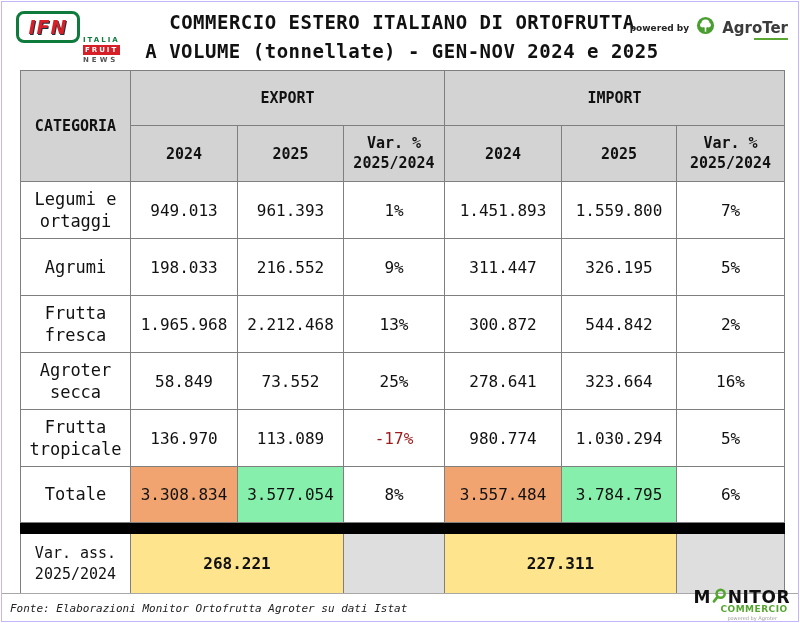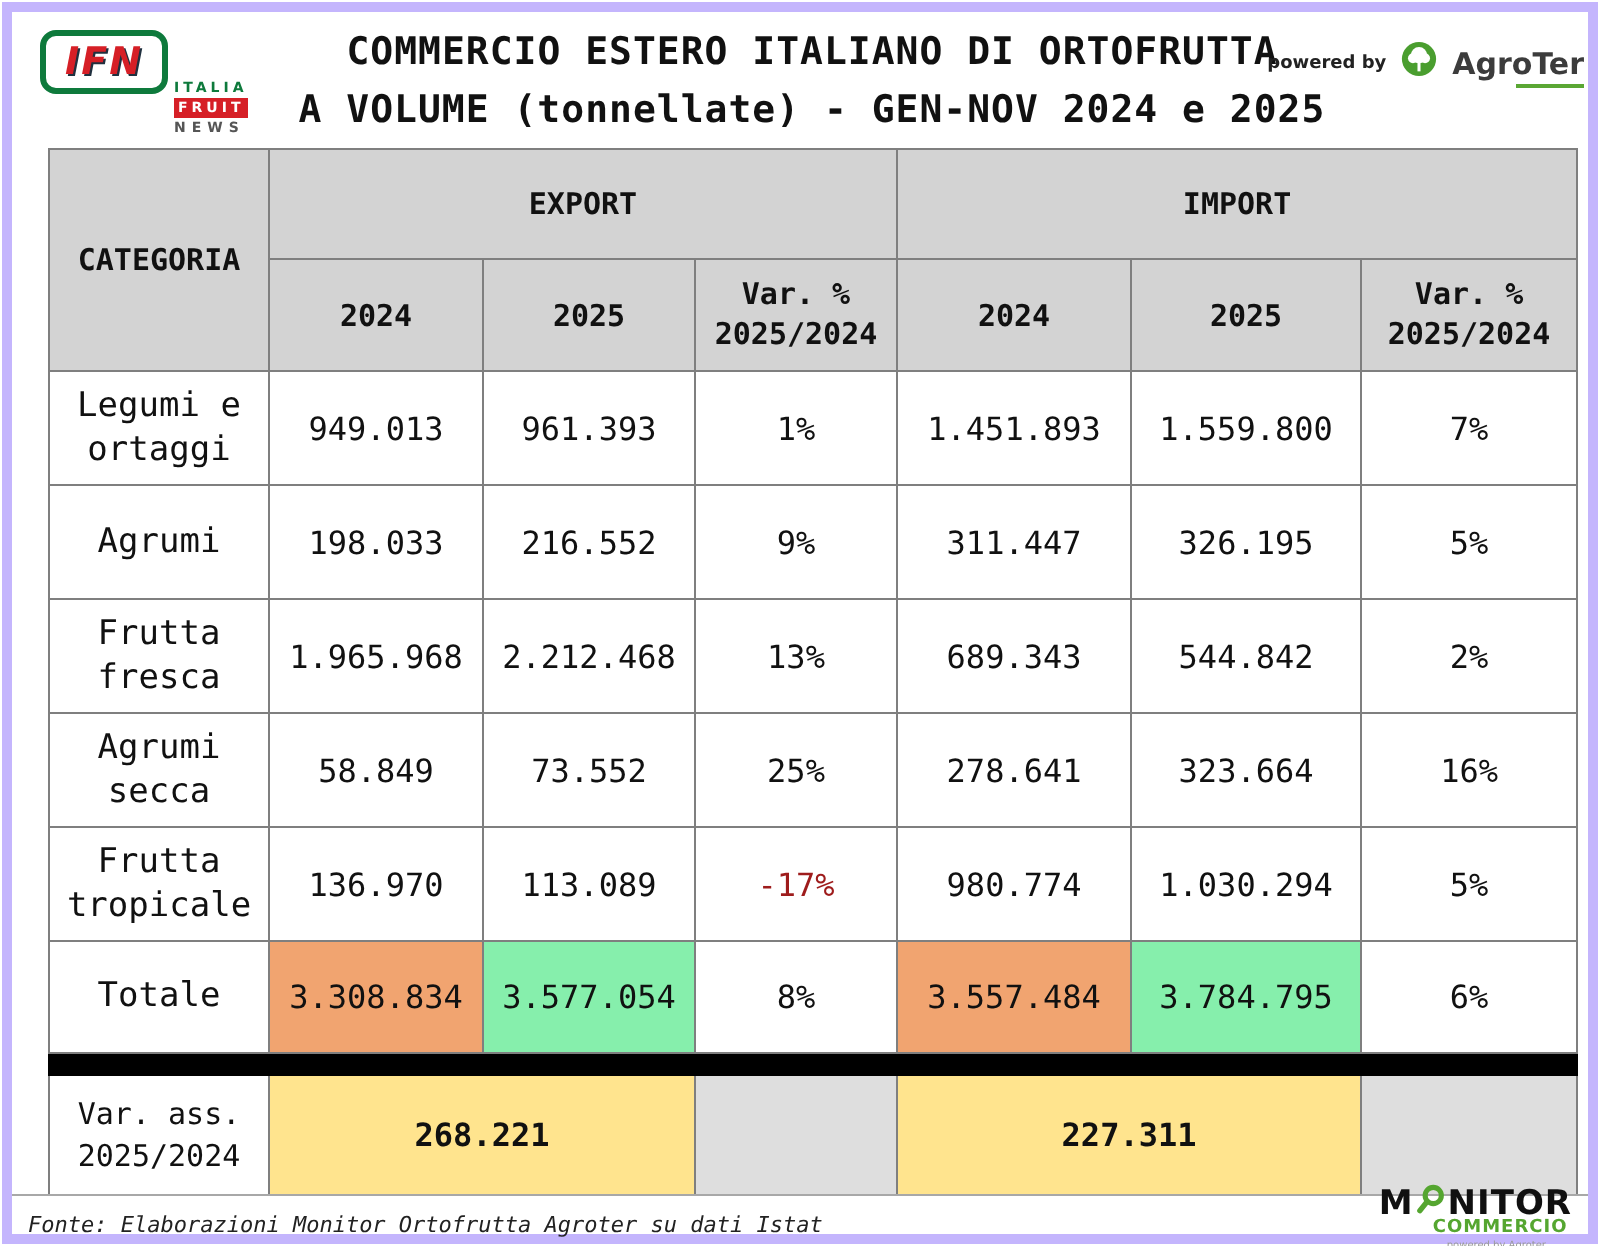--- a/index.html
+++ b/index.html
@@ -1,20 +1,20 @@
 <!DOCTYPE html>
 <html><head>
 <meta charset="utf-8">
 <style>
   html,body{margin:0;padding:0;}
   body{
     width:800px;height:623px;position:relative;background:#ffffff;
     font-family:"DejaVu Sans Mono", monospace; color:#111; overflow:hidden;
   }
-  .frame{position:absolute;inset:1px;border:5px solid #c4b5fd;background:#fff;}
+  .frame{position:absolute;inset:1px;border:1px solid #c4b5fd;background:#fff;}
 
   
   .topbar{position:absolute;left:0;top:0;width:800px;height:66px;}
   .title{position:absolute;left:120px;right:120px;top:0;text-align:center;}
   .title-l1{margin-top:9px;font-size:19px;font-weight:bold;letter-spacing:.5px;white-space:nowrap;}
   .title-l2{margin-top:7px;font-size:19px;font-weight:bold;letter-spacing:.5px;white-space:nowrap;}
 
   
   .ifn{position:absolute;left:14px;top:9px;display:flex;align-items:stretch;gap:3px;}
   .ifn-box{
@@ -151,26 +151,26 @@
         <td>9%</td>
         <td>311.447</td>
         <td>326.195</td>
         <td>5%</td>
       </tr>
       <tr class="d-row">
         <td class="cat">Frutta fresca</td>
         <td>1.965.968</td>
         <td>2.212.468</td>
         <td>13%</td>
-        <td>689.343</td>
+        <td>300.872</td>
         <td>544.842</td>
         <td>2%</td>
       </tr>
       <tr class="d-row">
-        <td class="cat">Agrumi secca</td>
+        <td class="cat">Agroter secca</td>
         <td>58.849</td>
         <td>73.552</td>
         <td>25%</td>
         <td>278.641</td>
         <td>323.664</td>
         <td>16%</td>
       </tr>
       <tr class="d-row">
         <td class="cat">Frutta tropicale</td>
         <td>136.970</td>

